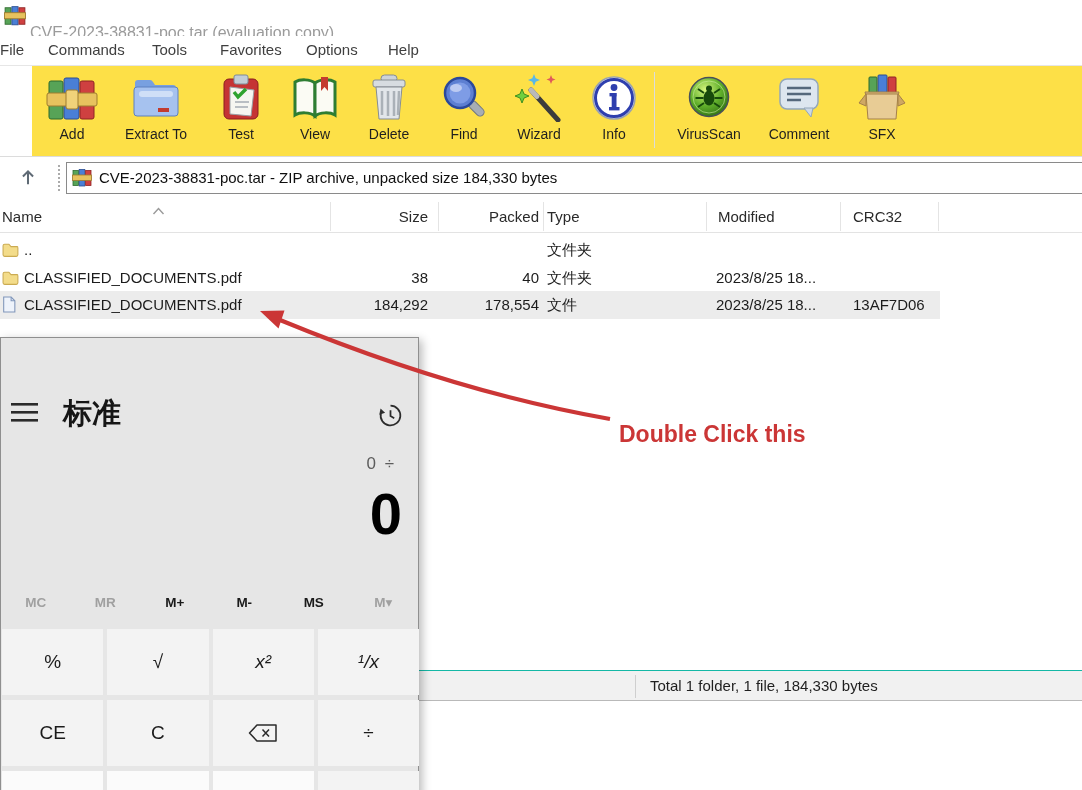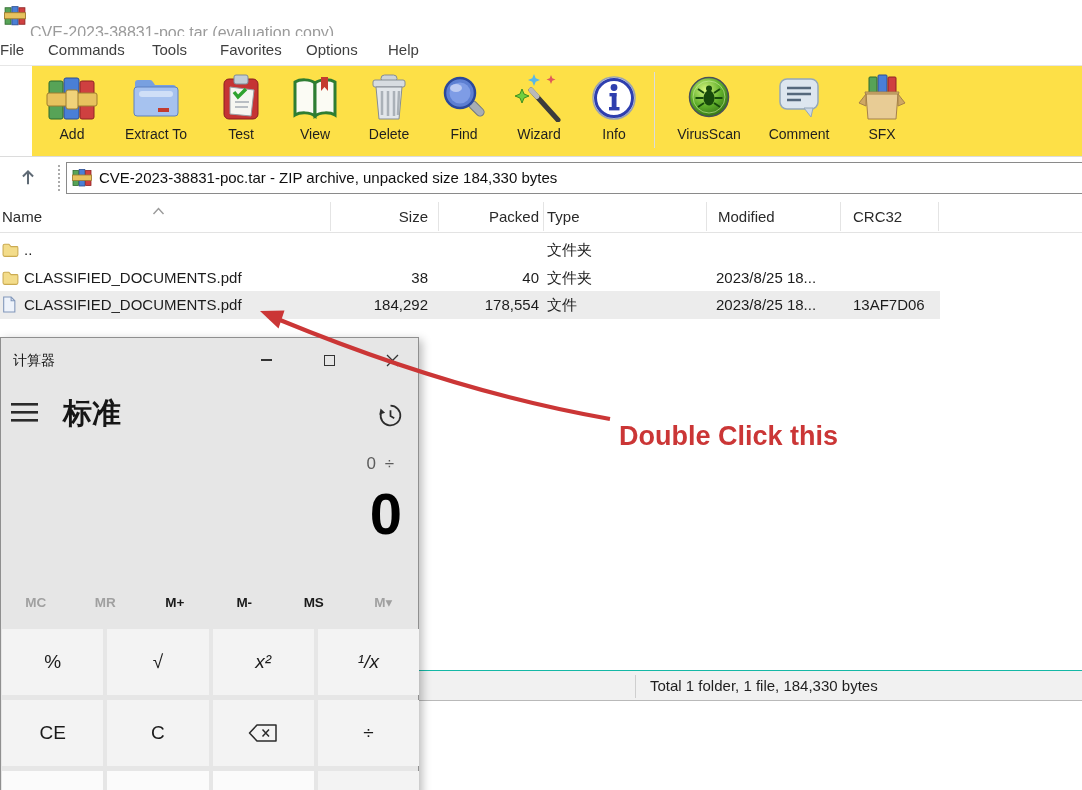--- a/index.html
+++ b/index.html
@@ -65,21 +65,21 @@
   .mem-btn { flex:1; text-align:center; font-size:13.5px; font-weight:700; color:#1a1a1a; line-height:30px; }
   .mem-btn.disabled { color:#a0a0a0; font-weight:700; }
   .calc-grid { position:absolute; left:1px; top:291px; width:417px; display:grid;
     grid-template-columns:repeat(4,1fr); gap:5px 4px; }
   .cbtn { height:66px; background:#f3f3f3; display:flex; align-items:center; justify-content:center;
     font-size:19px; color:#1b1b1b; }
   .cbtn.num { background:#fbfbfb; }
   .cbtn.ital { font-style:italic; }
   
   .annot-svg { position:absolute; left:0; top:0; z-index:20; pointer-events:none; }
-  .annot-text { position:absolute; left:619px; top:421px; z-index:20; font-size:27px; font-weight:600; color:#cb3636; }
+  .annot-text { position:absolute; left:619px; top:421px; z-index:20; font-size:23px; font-weight:600; color:#cb3636; }
 </style>
 </head>
 <body>
 
 <div class="screen">
 
   <div class="winrar">
 
     <div class="titlebar">
       <span class="app-icon">
@@ -326,34 +326,20 @@
       <span class="fcell c-crc">13AF7D06</span>
     </div>
 
     <div class="statusbar">
       <span class="status-sep"></span>
       <span class="status-text">Total 1 folder, 1 file, 184,330 bytes</span>
     </div>
   </div>
 
   <div class="calc">
-    <div class="calc-titlebar">
-      <span class="calc-title">计算器</span>
-      <div class="calc-ctl" style="left:242px">
-        <div class="ctl-min-glyph"></div>
-      </div>
-      <div class="calc-ctl" style="left:305px">
-        <div class="ctl-max-glyph"></div>
-      </div>
-      <div class="calc-ctl" style="left:368px">
-        <svg width="13" height="13" viewBox="0 0 13 13">
-            <path d="M1 1 L12 12 M12 1 L1 12" stroke="#333" stroke-width="1.3"></path>
-          </svg>
-      </div>
-    </div>
 
     <div class="calc-mode-row">
       <span class="hamburger">
         <svg width="27" height="21" viewBox="0 0 27 21">
           <rect x="0" y="1" width="27" height="2.6" fill="#2b2b2b"></rect>
           <rect x="0" y="9" width="27" height="2.6" fill="#2b2b2b"></rect>
           <rect x="0" y="17" width="27" height="2.6" fill="#2b2b2b"></rect>
         </svg>
       </span>
       <span class="mode-label">标准</span>

